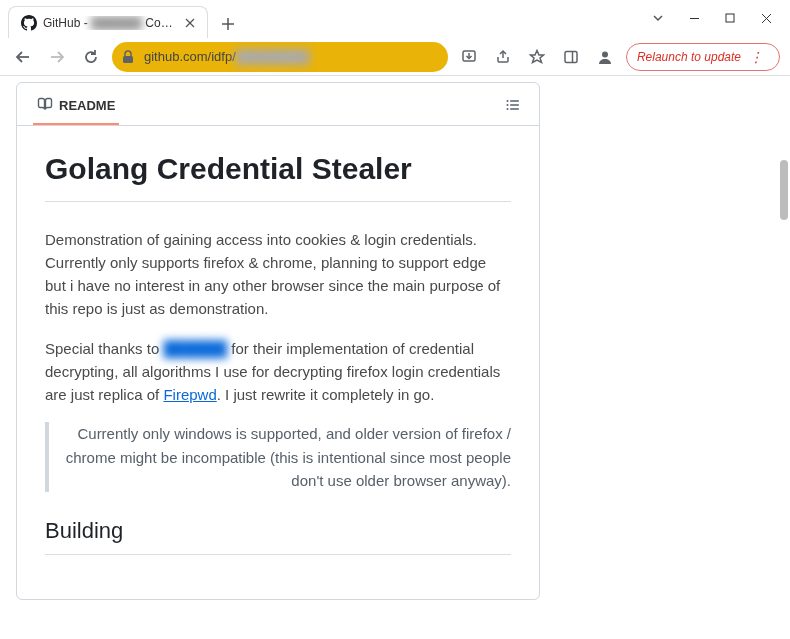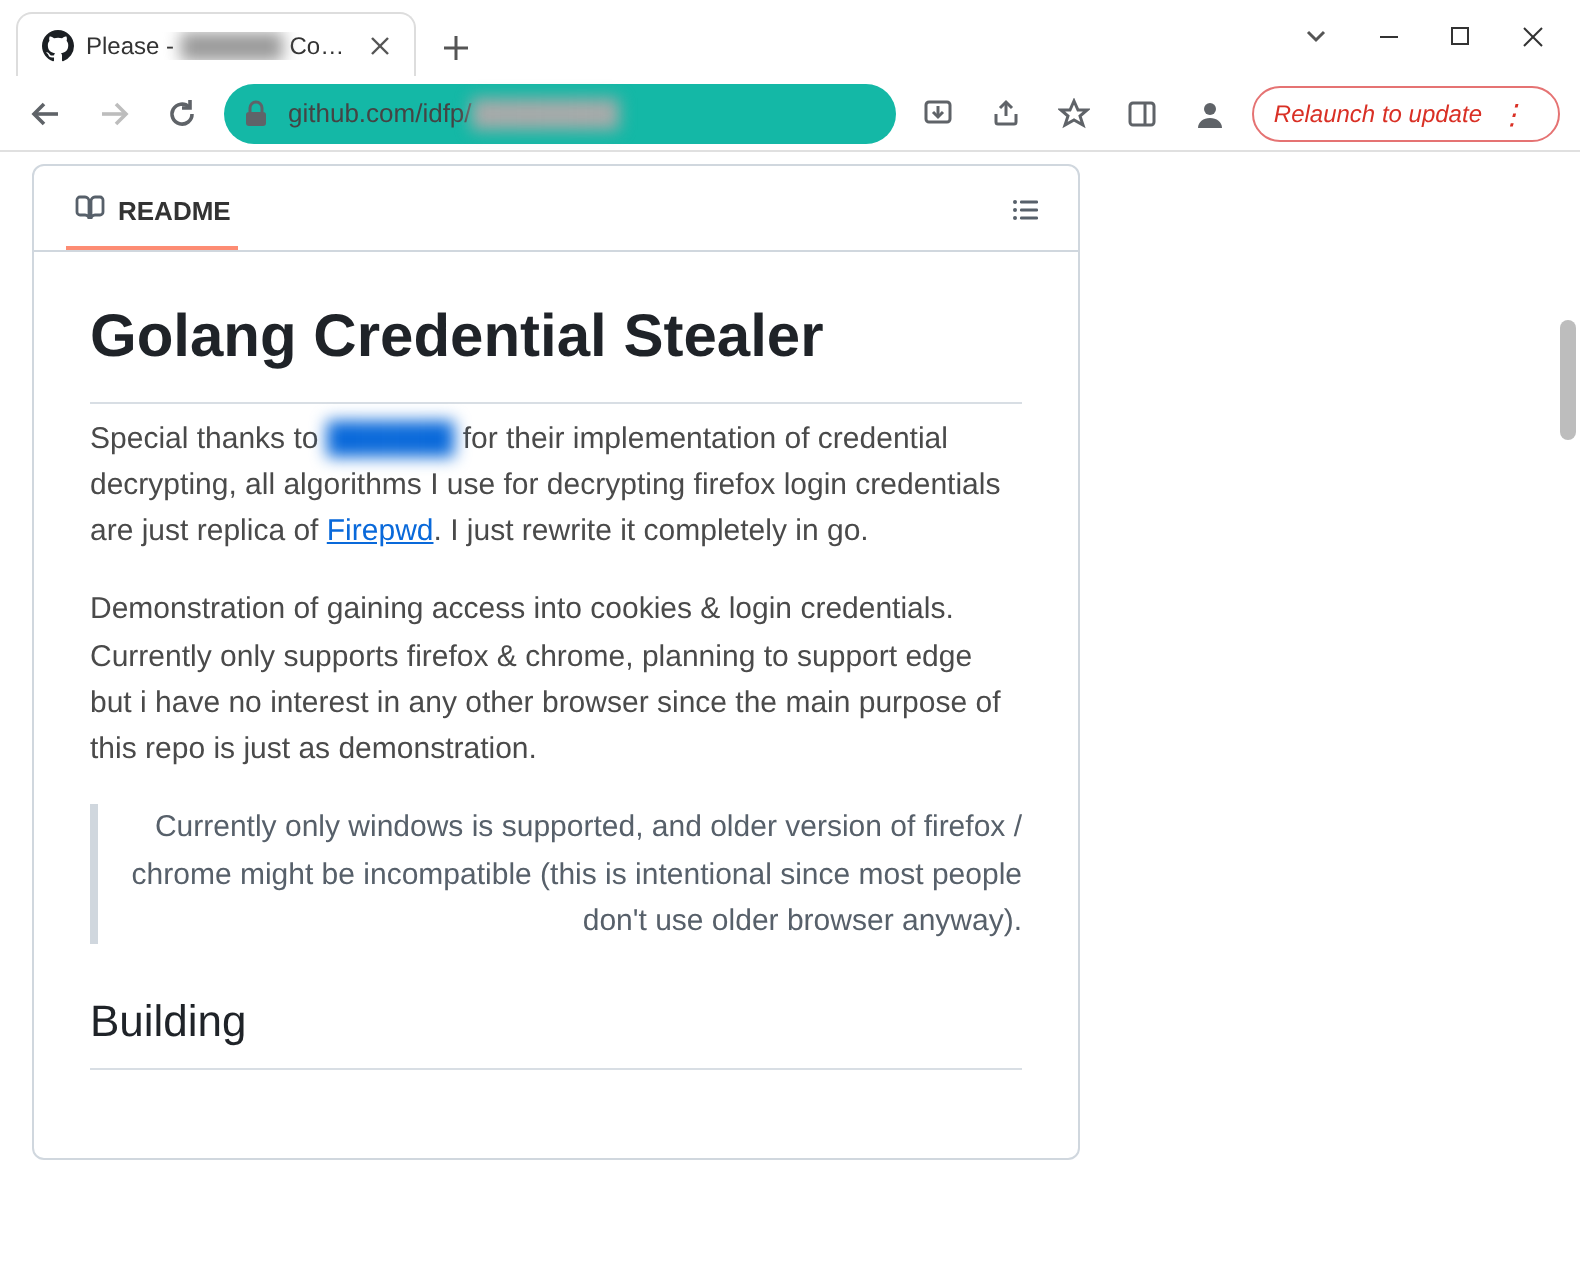--- a/index.html
+++ b/index.html
@@ -12,38 +12,38 @@
 .tab .blurspan { display:inline-block; filter: blur(4px); color:#999; }
 .tab-close { width:14px; height:14px; display:flex; align-items:center; justify-content:center; color:#555; margin-left:4px; }
 .newtab { width: 28px; height: 28px; display: flex; align-items: center; justify-content: center; margin-left: 6px; color:#555; font-size:16px; }
 .window-controls { position: absolute; right: 6px; top: 4px; display: flex; gap: 0; }
 .wc-btn { width: 36px; height: 28px; display: flex; align-items: center; justify-content: center; color: #333; border-radius:4px; }
 .wc-chevron { width:36px; height:28px; display:flex; align-items:center; justify-content:center; color:#555; }
 
 .toolbar { height: 38px; display: flex; align-items: center; padding: 0 10px; gap: 8px; border-bottom: 1px solid #e0e0e0; }
 .tb-btn { width: 26px; height: 26px; display: flex; align-items: center; justify-content: center; color: #555; border-radius:50%; }
 .tb-btn.disabled { color:#bbb; }
-.addr { flex: 1; height: 30px; background: #14b8a6; border-radius: 16px; display: flex; align-items: center; padding: 0 10px; font-size: 13px; color: #444; gap: 8px; }
+.addr { flex: 1; height: 30px; background: #eab308; border-radius: 16px; display: flex; align-items: center; padding: 0 10px; font-size: 13px; color: #444; gap: 8px; }
 .addr .lock { color:#5f6368; width:14px; display:flex; }
 .addr .urltext .blurspan { display:inline-block; filter: blur(4px); color:#aaa; }
 .relaunch { height: 28px; border: 1px solid #e57373; color: #d93025; border-radius: 16px; padding: 0 16px 0 10px; font-size: 12px; display: flex; align-items: center; gap: 4px; font-weight:500;font-style:italic; }
 .relaunch .dots { color:#d93025; font-size:14px; margin-left:4px; }
 
 .content-scroll { height: calc(639px - 76px); overflow-y: auto; display:flex; }
 .page { width: 556px; padding: 0 16px 40px 16px; position:relative; }
 .right-gutter { flex:1; }
 
 .readme-box { border: 1px solid #d0d7de; border-radius: 6px; margin-top: 6px; background:#fff; }
 .readme-tabs { display: flex; align-items: center; padding: 8px 16px 0 16px; border-bottom: 1px solid #d0d7de; position:relative; }
 .readme-tab { display: flex; align-items: center; gap: 6px; padding: 6px 4px 10px 4px; font-size: 13px; color: #333; border-bottom: 2px solid #fd8c73; font-weight:600; }
 .readme-tab .book-icon { width:16px; height:16px; display:flex; color:#57606a; }
 .readme-toc-btn { position:absolute; right:12px; top:8px; width:28px; height:28px; display:flex; align-items:center; justify-content:center; color:#57606a; border-radius:6px; }
 
 .markdown { padding: 20px 28px 30px 28px; font-size: 15px; line-height: 1.55; color: #1f2328; }
-.markdown h1 { font-size: 30px; font-weight: 600; padding-bottom: 8px; border-bottom: 1px solid #d8dee4; margin-bottom: 6px; }
+.markdown h1 { font-size: 30px; font-weight: 600; padding-bottom: 8px; border-bottom: 1px solid #d8dee4; margin-bottom: 26px; }
 .markdown h2 { font-size: 22px; font-weight: 400; padding-bottom: 6px; border-bottom: 1px solid #d8dee4; margin-top: 22px; margin-bottom: 14px; }
 .markdown p { margin-bottom: 16px; color:#4a4a4a; }
 .markdown a { color: #0969da; text-decoration: underline; }
 .markdown .blurlink { color:#0969da; filter: blur(4px); display:inline-block; }
 .blockquote { border-left: 4px solid #d0d7de; padding: 0 0 0 14px; color: #57606a; margin-bottom: 18px; }
 .blockquote p { color:#57606a; margin-bottom:0;text-align:right; }
 
 .page-scrollbar-stub { position:absolute; right:2px; top:160px; width:8px; height:60px; background:#bdbdbd; border-radius:4px; }
 
 svg { display:block; }
@@ -52,21 +52,21 @@
 <body>
 
 <div class="titlebar">
   <div class="tab">
     <span class="favicon">
       <svg viewBox="0 0 16 16" width="16" height="16" fill="#1b1f23">
           <path d="M8 0C3.58 0 0 3.58 0 8c0 3.54 2.29 6.53 5.47 7.59.4.07.55-.17.55-.38 0-.19-.01-.82-.01-1.49-2.01.37-2.53-.49-2.69-.94-.09-.23-.48-.94-.82-1.13-.28-.15-.68-.52-.01-.53.63-.01 1.08.58 1.23.82.72 1.21 1.87.87 2.33.66.07-.52.28-.87.51-1.07-1.78-.2-3.64-.89-3.64-3.95 0-.87.31-1.59.82-2.15-.08-.2-.36-1.02.08-2.12 0 0 .67-.21 2.2.82.64-.18 1.32-.27 2-.27.68 0 1.36.09 2 .27 1.53-1.04 2.2-.82 2.2-.82.44 1.1.16 1.92.08 2.12.51.56.82 1.27.82 2.15 0 3.07-1.87 3.75-3.65 3.95.29.25.54.73.54 1.48 0 1.07-.01 1.93-.01 2.2 0 .21.15.46.55.38A8.013 8.013 0 0016 8c0-4.42-3.58-8-8-8z"></path>
         </svg>
     </span>
     <span class="title">
-      <span>Please - </span><span class="blurspan">██████</span><span> Cookie</span>
+      <span>GitHub - </span><span class="blurspan">██████</span><span> Cookie</span>
     </span>
     <span class="tab-close">
       <svg width="10" height="10" viewBox="0 0 10 10" stroke="#555" stroke-width="1.2">
           <line x1="1" y1="1" x2="9" y2="9"></line>
           <line x1="9" y1="1" x2="1" y2="9"></line>
         </svg>
     </span>
   </div>
   <div class="newtab">
     <svg width="14" height="14" viewBox="0 0 14 14" stroke="#555" stroke-width="1.5">
@@ -188,26 +188,26 @@
               <rect x="5" y="7.3" width="9" height="1.4" rx="0.6"></rect>
               <circle cx="2.5" cy="12" r="1"></circle>
               <rect x="5" y="11.3" width="9" height="1.4" rx="0.6"></rect>
             </svg>
         </div>
       </div>
 
       <div class="markdown">
         <h1>Golang Credential Stealer</h1>
 
+        <p>Demonstration of gaining access into cookies &amp; login credentials. Currently only supports firefox &amp; chrome, planning to support edge but i have no interest in any other browser since the main purpose of this repo is just as demonstration.</p>
+
         <p>
           <span>Special thanks to </span><span class="blurlink">██████</span><span> for their implementation of credential decrypting, all algorithms I use for decrypting firefox login credentials are just replica of </span><a href="#">Firepwd</a><span>. I just rewrite it completely in go.</span>
         </p>
 
-        <p>Demonstration of gaining access into cookies &amp; login credentials. Currently only supports firefox &amp; chrome, planning to support edge but i have no interest in any other browser since the main purpose of this repo is just as demonstration.</p>
-
 
         <div class="blockquote">
           <p>Currently only windows is supported, and older version of firefox / chrome might be incompatible (this is intentional since most people don't use older browser anyway).</p>
         </div>
 
         <h2>Building</h2>
 
       </div>
     </div>
 

